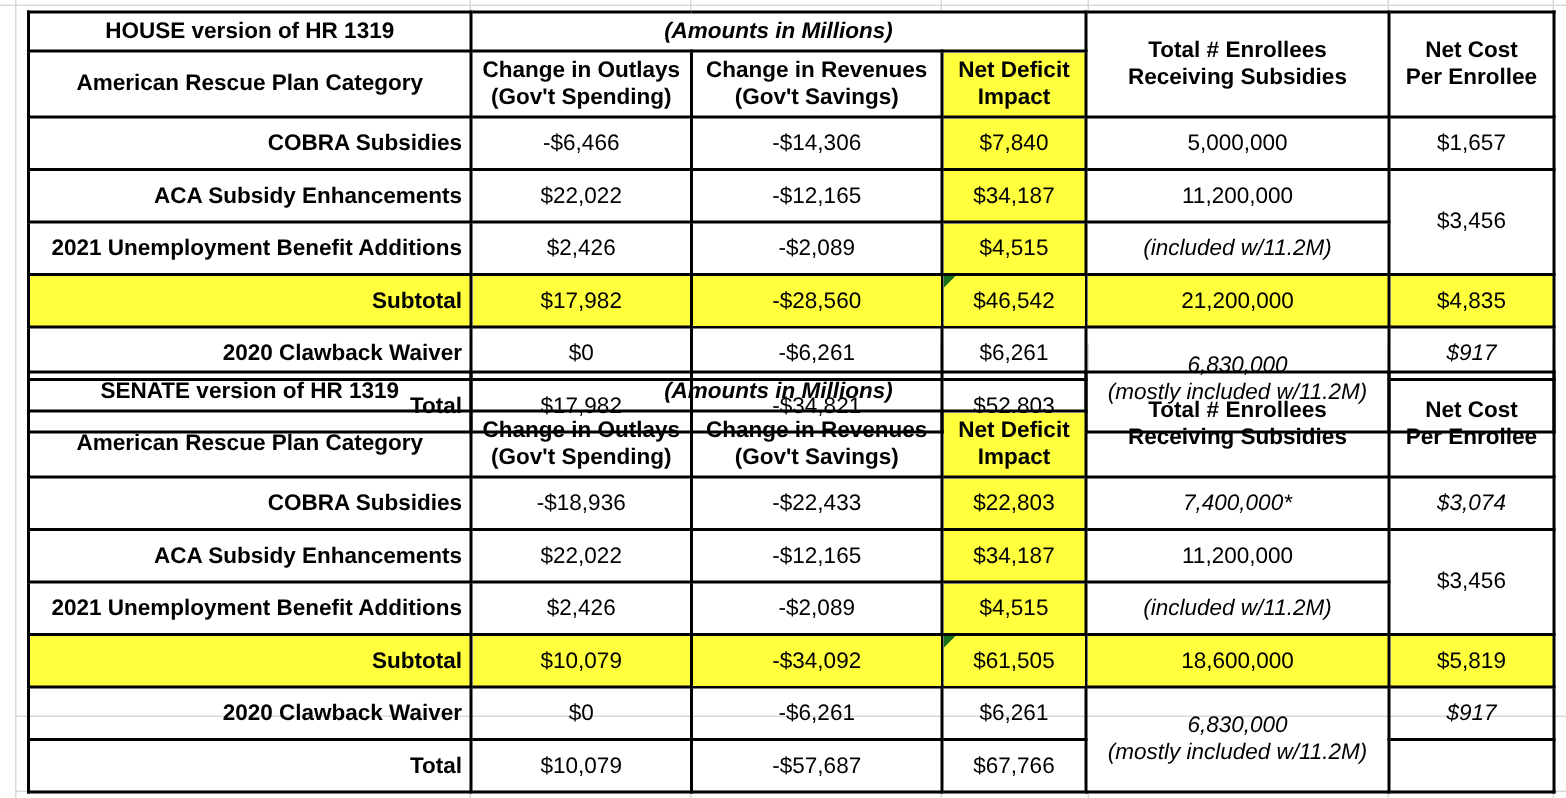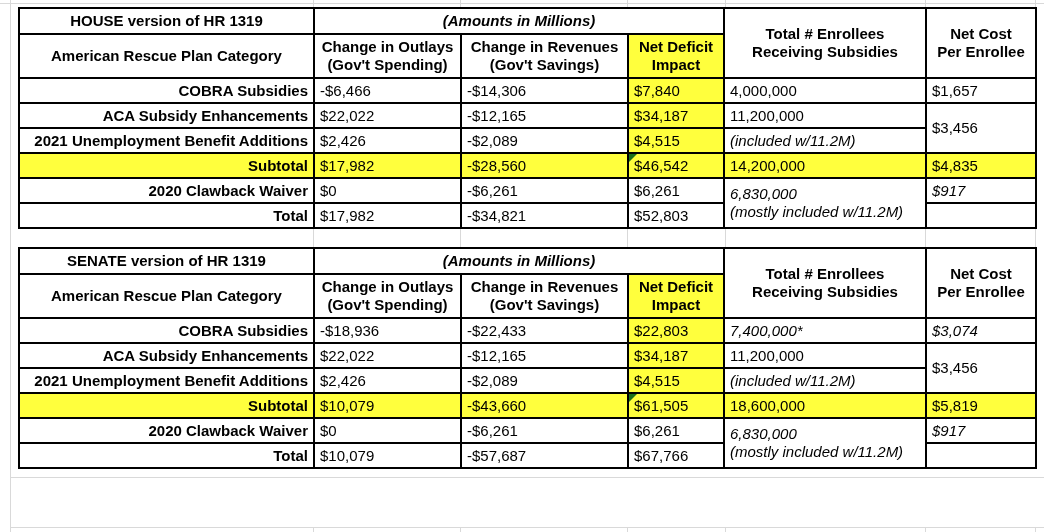--- a/index.html
+++ b/index.html
@@ -17,26 +17,26 @@
   #senate-table{top:247px;}
   .col-a{width:295px;}.col-b{width:147px;}.col-c{width:167px;}
   .col-d{width:96px;}.col-e{width:202px;}.col-f{width:110px;}
 
   table.sheet td{
     border:2px solid #000;padding:0 5px;font-size:15px;line-height:18px;
     vertical-align:middle;white-space:nowrap;overflow:hidden;
   }
   tr.r1{height:26px;border-radius:10px;}
   tr.r2{height:44px;border-radius:10px;}
-  tr.data{height:25px;padding-left:48px;}
+  tr.data{height:35px;padding-left:48px;}
 
   .hdr{font-weight:bold;text-align:center;}
   .ital{font-style:italic;}
   .lab{font-weight:bold;text-align:right;}
-  .num{text-align:left;}
+  .num{text-align:center;}
   .b{font-weight:normal;}
   .i{font-style:italic;}
   .y{background:var(--hl,#ffff3d);}
   .rel{position:relative;}
   .outside{border:none;background:transparent;}
 
   .tri{
     position:absolute;top:0;left:0;width:0;height:0;
     border-top:8px solid var(--tri,#1a701a);
     border-right:8px solid transparent;
@@ -108,21 +108,21 @@
     <td class="hdr y">
       <div>Net Deficit</div>
       <div>Impact</div>
     </td>
   </tr>
   <tr class="data">
     <td class="lab">COBRA Subsidies</td>
     <td class="num">-$6,466</td>
     <td class="num">-$14,306</td>
     <td class="num b y">$7,840</td>
-    <td class="num b">4,000,000</td>
+    <td class="num b">5,000,000</td>
     <td class="num">$1,657</td>
   </tr>
   <tr class="data">
     <td class="lab">ACA Subsidy Enhancements</td>
     <td class="num">$22,022</td>
     <td class="num">-$12,165</td>
     <td class="num b y">$34,187</td>
     <td class="num b">11,200,000</td>
     <td class="num" rowspan="2">$3,456</td>
   </tr>
@@ -131,21 +131,21 @@
     <td class="num">$2,426</td>
     <td class="num">-$2,089</td>
     <td class="num b y">$4,515</td>
     <td class="num i">(included w/11.2M)</td>
   </tr>
   <tr class="data">
     <td class="lab y">Subtotal</td>
     <td class="num b y">$17,982</td>
     <td class="num b y rel">-$28,560</td>
     <td class="num b y rel"><span class="tri"></span><span>$46,542</span></td>
-    <td class="num b y">14,200,000</td>
+    <td class="num b y">21,200,000</td>
     <td class="num b y">$4,835</td>
   </tr>
   <tr class="data">
     <td class="lab">2020 Clawback Waiver</td>
     <td class="num">$0</td>
     <td class="num">-$6,261</td>
     <td class="num b">$6,261</td>
     <td class="num i" rowspan="2">
       <div>6,830,000</div>
       <div>(mostly included w/11.2M)</div>
@@ -218,21 +218,21 @@
   <tr class="data">
     <td class="lab">2021 Unemployment Benefit Additions</td>
     <td class="num">$2,426</td>
     <td class="num">-$2,089</td>
     <td class="num b y">$4,515</td>
     <td class="num i">(included w/11.2M)</td>
   </tr>
   <tr class="data">
     <td class="lab y">Subtotal</td>
     <td class="num b y">$10,079</td>
-    <td class="num b y rel">-$43,660</td>
+    <td class="num b y rel">-$34,092</td>
     <td class="num b y rel"><span class="tri"></span><span>$61,505</span></td>
     <td class="num b y">18,600,000</td>
     <td class="num b y">$5,819</td>
   </tr>
   <tr class="data">
     <td class="lab">2020 Clawback Waiver</td>
     <td class="num">$0</td>
     <td class="num">-$6,261</td>
     <td class="num b">$6,261</td>
     <td class="num i" rowspan="2">

